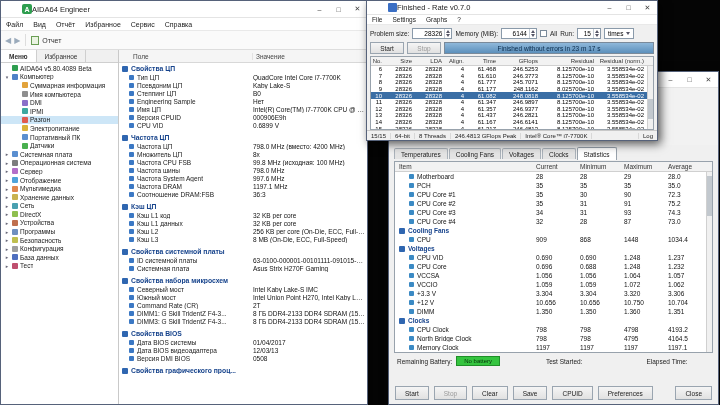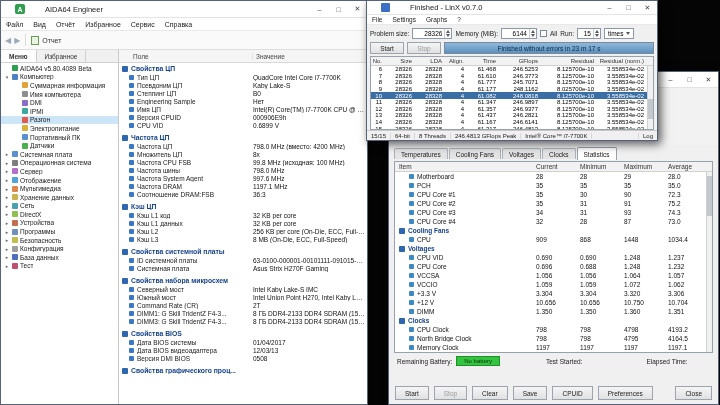--- a/index.html
+++ b/index.html
@@ -1,19 +1,19 @@
 <!DOCTYPE html>
 <html><head>
 <meta charset="utf-8">
 <style>
   *{box-sizing:border-box;margin:0;padding:0}
   body{background:#000;font-family:"Liberation Sans",sans-serif}
   #desktop{position:relative;width:720px;height:405px;background:#050505;overflow:hidden}
   .window{position:absolute;background:#f0f0f0;border:1px solid #56627a;box-shadow:3px 3px 9px rgba(0,0,0,.65)}
-  .tbar{display:flex;align-items:center;background:#fff;border-bottom:1px solid #e4e4e4;padding-left:14px;gap:20px}
+  .tbar{display:flex;align-items:center;background:#fff;border-bottom:1px solid #e4e4e4;padding-left:21px;gap:0}
   .ttl{font-size:7.5px;color:#222;white-space:nowrap}
   .wbtns{margin-left:auto;display:flex;height:100%}
   .wb{width:19px;display:flex;align-items:center;justify-content:center;font-size:7px;color:#444}
 
   
   #aida{left:0;top:0;width:368px;height:405px;z-index:1;display:flex;flex-direction:column}
   #aida .tbar{height:17px}
   .appico{width:10px;height:10px;border-radius:2px;background:#2e9e4f;color:#fff;font-size:7px;font-weight:bold;display:flex;align-items:center;justify-content:center;flex:0 0 10px}
   .menubar{display:flex;align-items:center;height:13px;background:#fff;font-size:7px;color:#222;border-bottom:1px solid #e9e9e9}
   .menubar span{padding:0 5px}
@@ -730,21 +730,21 @@
         <span class="btn">Save</span>
         <span class="btn">CPUID</span>
         <span class="btn">Preferences</span>
         <span class="btn btn-close">Close</span>
       </div>
   </div>
 
   <div class="window" id="linx">
     <div class="tbar">
       <span class="linxico"></span>
-      <span class="ttl">Finished - LinX v0.7.0</span>
+      <span class="ttl">Finished - Rate v0.7.0</span>
       <span class="wbtns">
         <span class="wb">–</span>
         <span class="wb">□</span>
         <span class="wb">✕</span>
       </span>
     </div>
     <div class="menubar" id="linx-menu">
         <span>File</span>
         <span>Settings</span>
         <span>Graphs</span>

